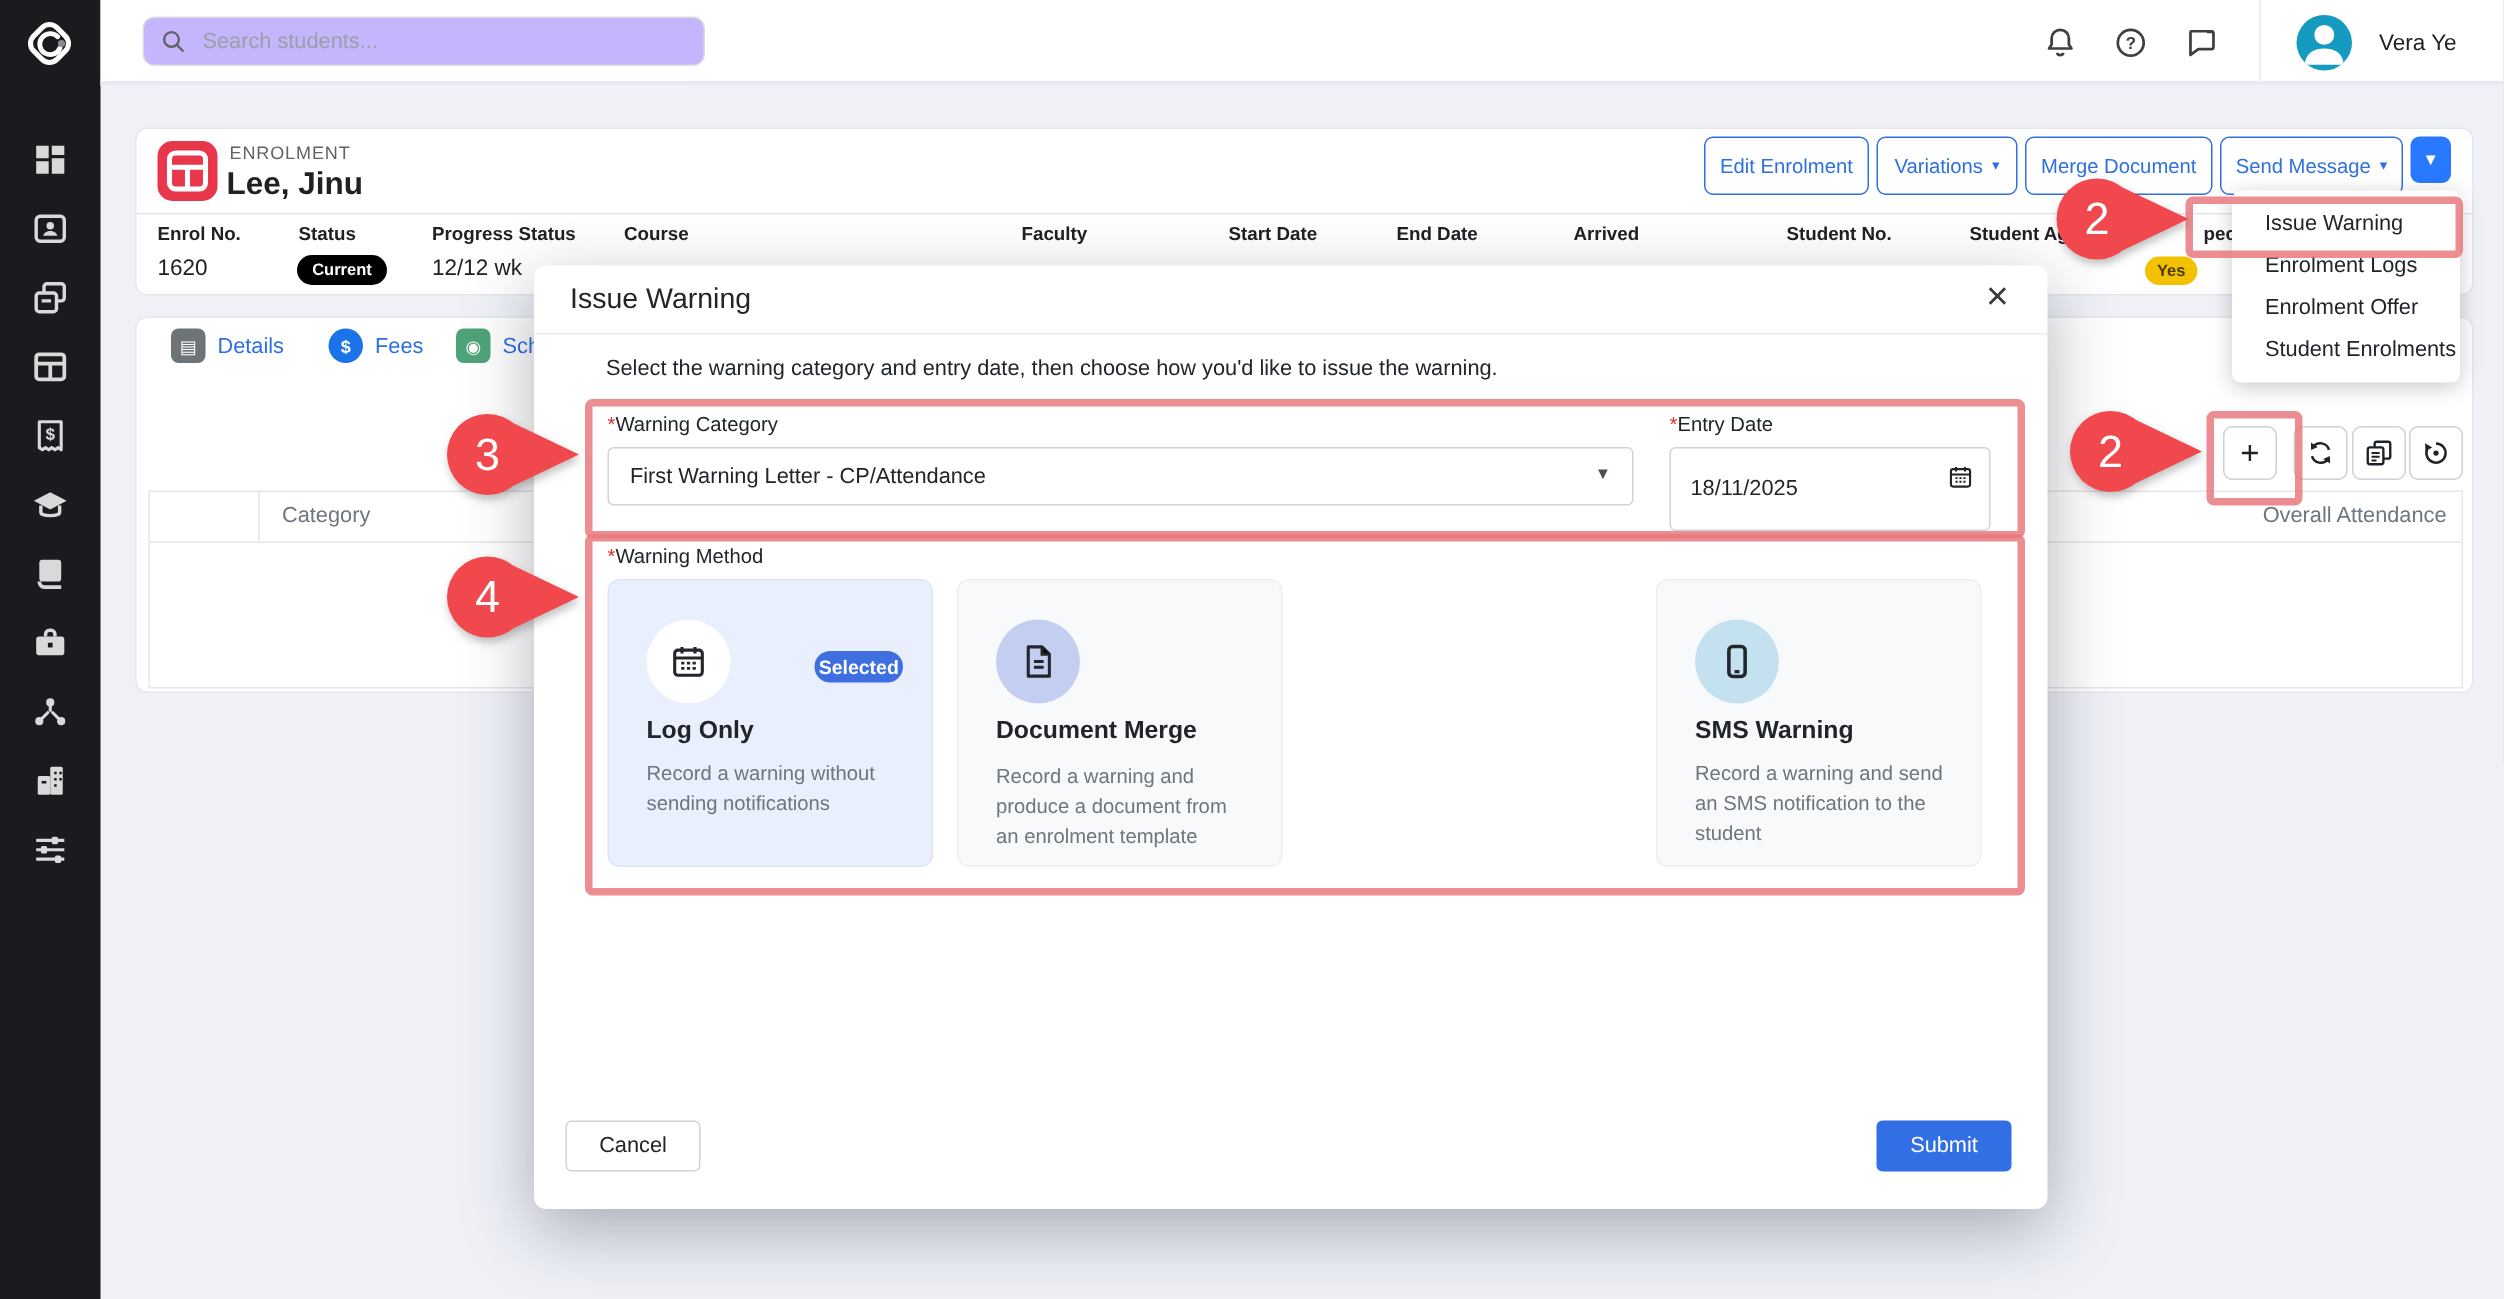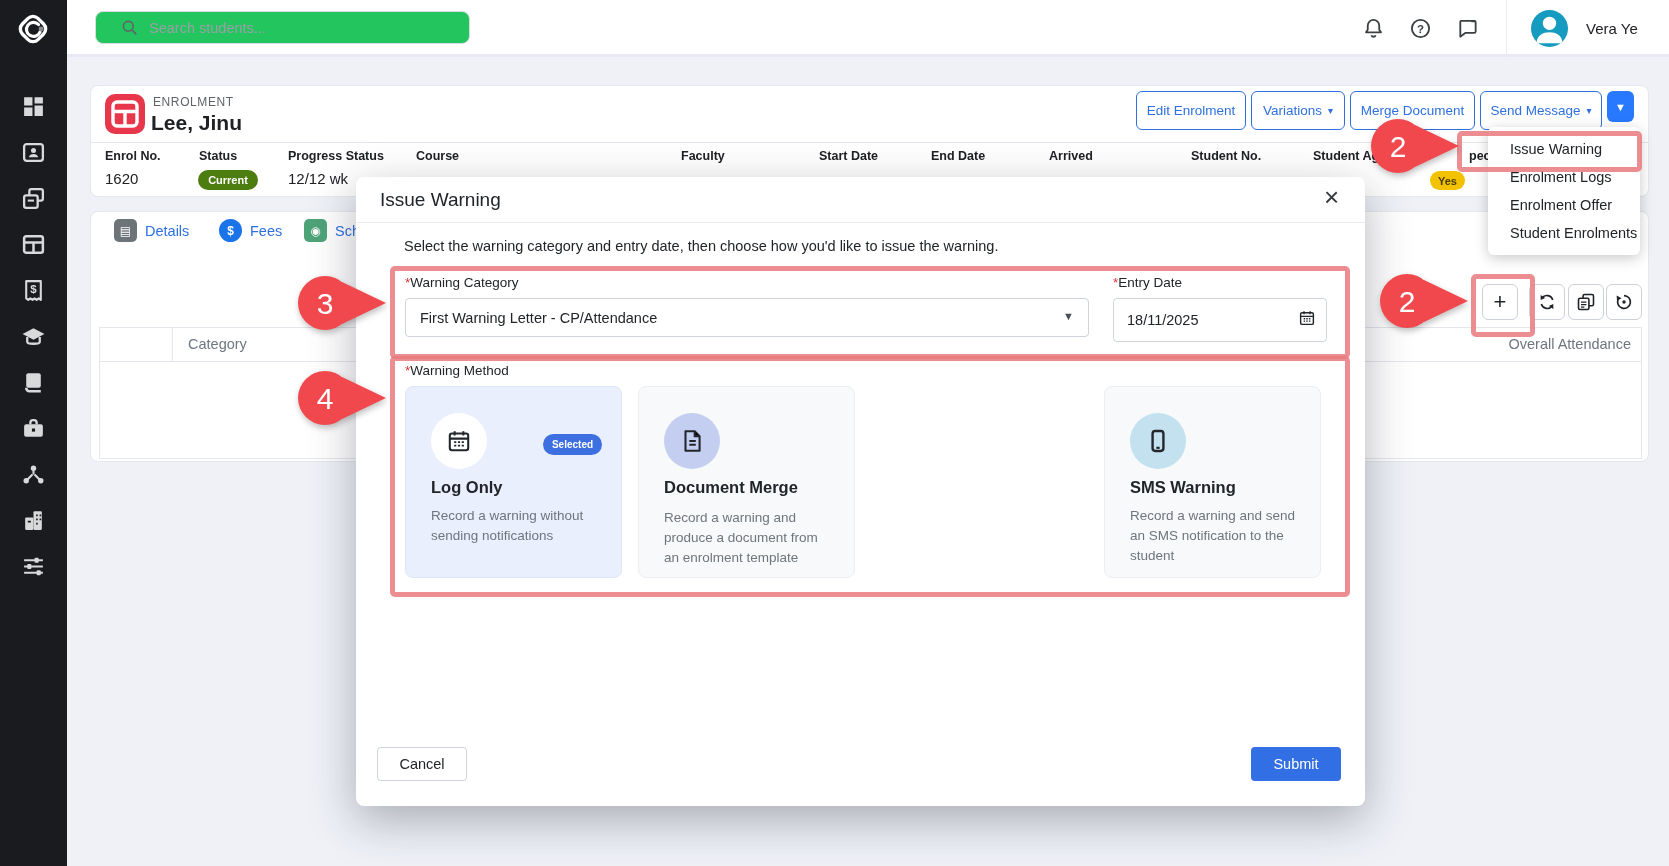--- a/index.html
+++ b/index.html
@@ -6,36 +6,36 @@
   .screen{position:relative;width:1669px;height:866px;background:#eff1f7;overflow:hidden;}
   .abs{position:absolute;}
   svg.ic{display:block;}
 
   
   .sidebar{left:0;top:0;width:67px;height:866px;background:#1a1b1e;}
   .nav-ic{left:21px;width:25px;height:25px;color:#d8d9db;cursor:pointer;}
 
   
   .topbar{left:67px;top:0;width:1602px;height:57px;background:#fff;border-bottom:3px solid #e9e9f6;box-sizing:border-box;}
-  .search{left:95px;top:11px;width:375px;height:33px;border:1px solid #d9dce1;border-radius:8px;background:#22c55e;display:flex;align-items:center;padding:0 24px;box-sizing:border-box;gap:8px;}
+  .search{left:95px;top:11px;width:375px;height:33px;border:1px solid #d9dce1;border-radius:8px;background:#c4b5fd;display:flex;align-items:center;padding:0 10px;box-sizing:border-box;gap:8px;}
   .search input{border:none;outline:none;font-size:14.5px;color:#444;width:100%;font-family:inherit;background:transparent;}
   .search input::placeholder{color:#9aa0a6;}
   .tb-ic{width:23px;height:23px;color:#3c4043;cursor:pointer;}
   .avatar{width:37px;height:37px;border-radius:50%;background:#169bc0;color:#fff;overflow:hidden;}
 
   
   .card{background:#fff;border:1px solid #e4e7ec;border-radius:8px;box-sizing:border-box;}
   .kicker{font-size:12px;color:#5f6368;letter-spacing:.6px;}
   .title{font-size:21px;font-weight:bold;color:#202124;}
   .btn-outline{height:39px;border:1px solid #2e70e0;border-radius:6px;background:#fff;color:#2e70e0;font-size:13.5px;display:flex;align-items:center;justify-content:center;gap:6px;box-sizing:border-box;cursor:pointer;font-family:inherit;}
   .btn-caret{height:31px;border-radius:6px;background:#2979ff;color:#fff;font-size:11px;display:flex;align-items:center;justify-content:center;cursor:pointer;}
   .flabel{font-size:12.5px;font-weight:bold;color:#202124;}
   .fvalue{font-size:15px;color:#202124;}
   .pill{font-size:11px;font-weight:bold;border-radius:10px;display:flex;align-items:center;justify-content:center;}
-  .pill-green{background:#4d7c0f;color:#fff;}
+  .pill-green{background:#000000;color:#fff;}
   .pill-yellow{background:#f2c200;color:#4a3b04;}
 
   
   .tab{display:flex;align-items:center;gap:8px;cursor:pointer;}
   .tab-ic{width:23px;height:23px;border-radius:5px;color:#fff;font-size:12px;display:flex;align-items:center;justify-content:center;}
   .tab-lb{font-size:14.5px;color:#2e70e0;}
 
   
   .tool-btn{width:36px;height:36px;border:1px solid #ccd1d7;border-radius:6px;background:#fff;color:#1f2328;display:flex;align-items:center;justify-content:center;cursor:pointer;box-sizing:border-box;}
   .th{font-size:14.5px;color:#6e7681;}
@@ -51,21 +51,21 @@
   .hr{background:#e9ecef;height:1px;}
   .note{font-size:14.5px;color:#212529;}
   .req{color:#e03131;}
   .ctl-label{font-size:13.5px;color:#212529;}
   .ctl{border:1px solid #ced4da;border-radius:4px;background:#fff;box-sizing:border-box;display:flex;align-items:center;font-size:14.5px;color:#212529;cursor:pointer;}
   .mcard{width:217px;height:192px;border-radius:8px;border:1px solid #eceef1;background:#f8f9fa;box-sizing:border-box;cursor:pointer;}
   .mcard.sel{background:#e9effc;border-color:#dde6f9;}
   .mcirc{width:56px;height:56px;border-radius:50%;display:flex;align-items:center;justify-content:center;color:#23272b;}
   .mtitle{font-size:16.5px;font-weight:600;color:#212529;}
   .mdesc{font-size:13.5px;color:#6d757d;line-height:20px;width:170px;}
-  .selpill{background:#3e6fe1;color:#fff;font-size:10px;font-weight:bold;border-radius:11px;display:flex;align-items:center;justify-content:center;}
+  .selpill{background:#3e6fe1;color:#fff;font-size:13px;font-weight:bold;border-radius:11px;display:flex;align-items:center;justify-content:center;}
   .btn-cancel{width:90px;height:34px;border:1px solid #ced4da;border-radius:4px;background:#fff;font-size:14.5px;color:#212529;cursor:pointer;font-family:inherit;}
   .btn-submit{width:90px;height:34px;border:none;border-radius:4px;background:#336fe4;font-size:14.5px;color:#fff;cursor:pointer;font-family:inherit;}
 
   
   .hlbox{border:5px solid rgba(233,122,126,.85);border-radius:5px;pointer-events:none;}
   .callout{filter:drop-shadow(1px 3px 3px rgba(0,0,0,.25));}
   .vline{background:#e3e6ea;width:1px;}
   .hline{background:#e3e6ea;height:1px;}
 </style>
 </head>
@@ -389,21 +389,21 @@
     <div class="abs hr" style="left:0;top:45px;width:1009px;"></div>
 
     <div class="abs note" style="left:48px;top:61px;">Select the warning category and entry date, then choose how you'd like to issue the warning.</div>
 
     <div class="abs ctl-label" style="left:49px;top:98px;"><span class="req">*</span><span>Warning Category</span></div>
     <div class="abs ctl" style="left:49px;top:121px;width:684px;height:39px;padding:0 14px;">
       <span>First Warning Letter - CP/Attendance</span>
       <span class="abs" style="right:14px;top:11px;font-size:11px;color:#495057;">▼</span>
     </div>
     <div class="abs ctl-label" style="left:757px;top:98px;"><span class="req">*</span><span>Entry Date</span></div>
-    <div class="abs ctl" style="left:757px;top:121px;width:214px;height:44px;padding:0 13px;">
+    <div class="abs ctl" style="left:757px;top:121px;width:214px;height:56px;padding:0 13px;">
       <span>18/11/2025</span>
       <span class="abs" style="right:10px;top:10px;color:#212529;">
           <svg class="ic" width="18" height="18">
             <use href="#i-cal"></use>
           </svg>
         </span>
     </div>
 
     <div class="abs ctl-label" style="left:49px;top:186px;"><span class="req">*</span><span>Warning Method</span></div>
 

